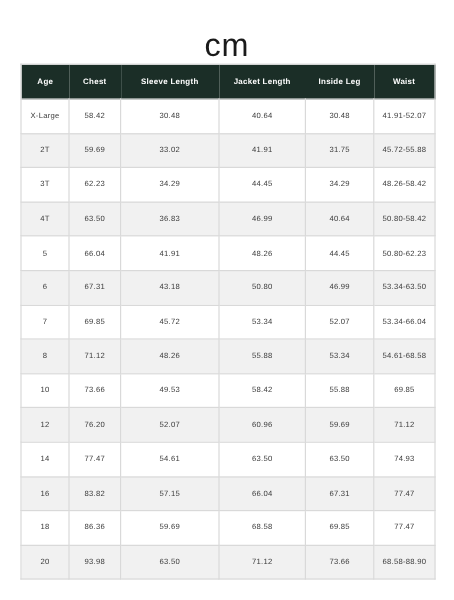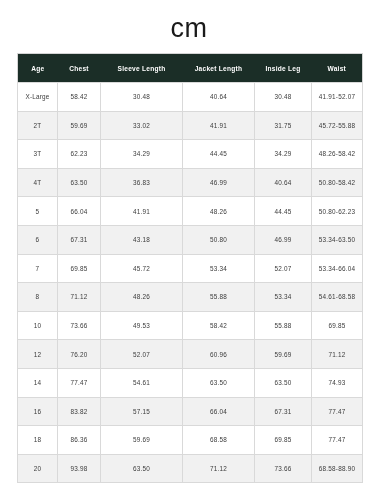--- a/index.html
+++ b/index.html
@@ -16,21 +16,21 @@
   .page {
     position: relative;
     width: 378px;
     height: 500px;
     background: #ffffff;
     box-sizing: border-box;
   }
   .title {
     position: absolute;
     left: 0;
-    top: 13px;
+    top: 23px;
     width: 378px;
     text-align: center;
     font-size: 27px;
     font-weight: 400;
     color: #1a1a1a;
     letter-spacing: 0.5px;
     line-height: 30px;
   }
   .table-wrap {
     position: absolute;

